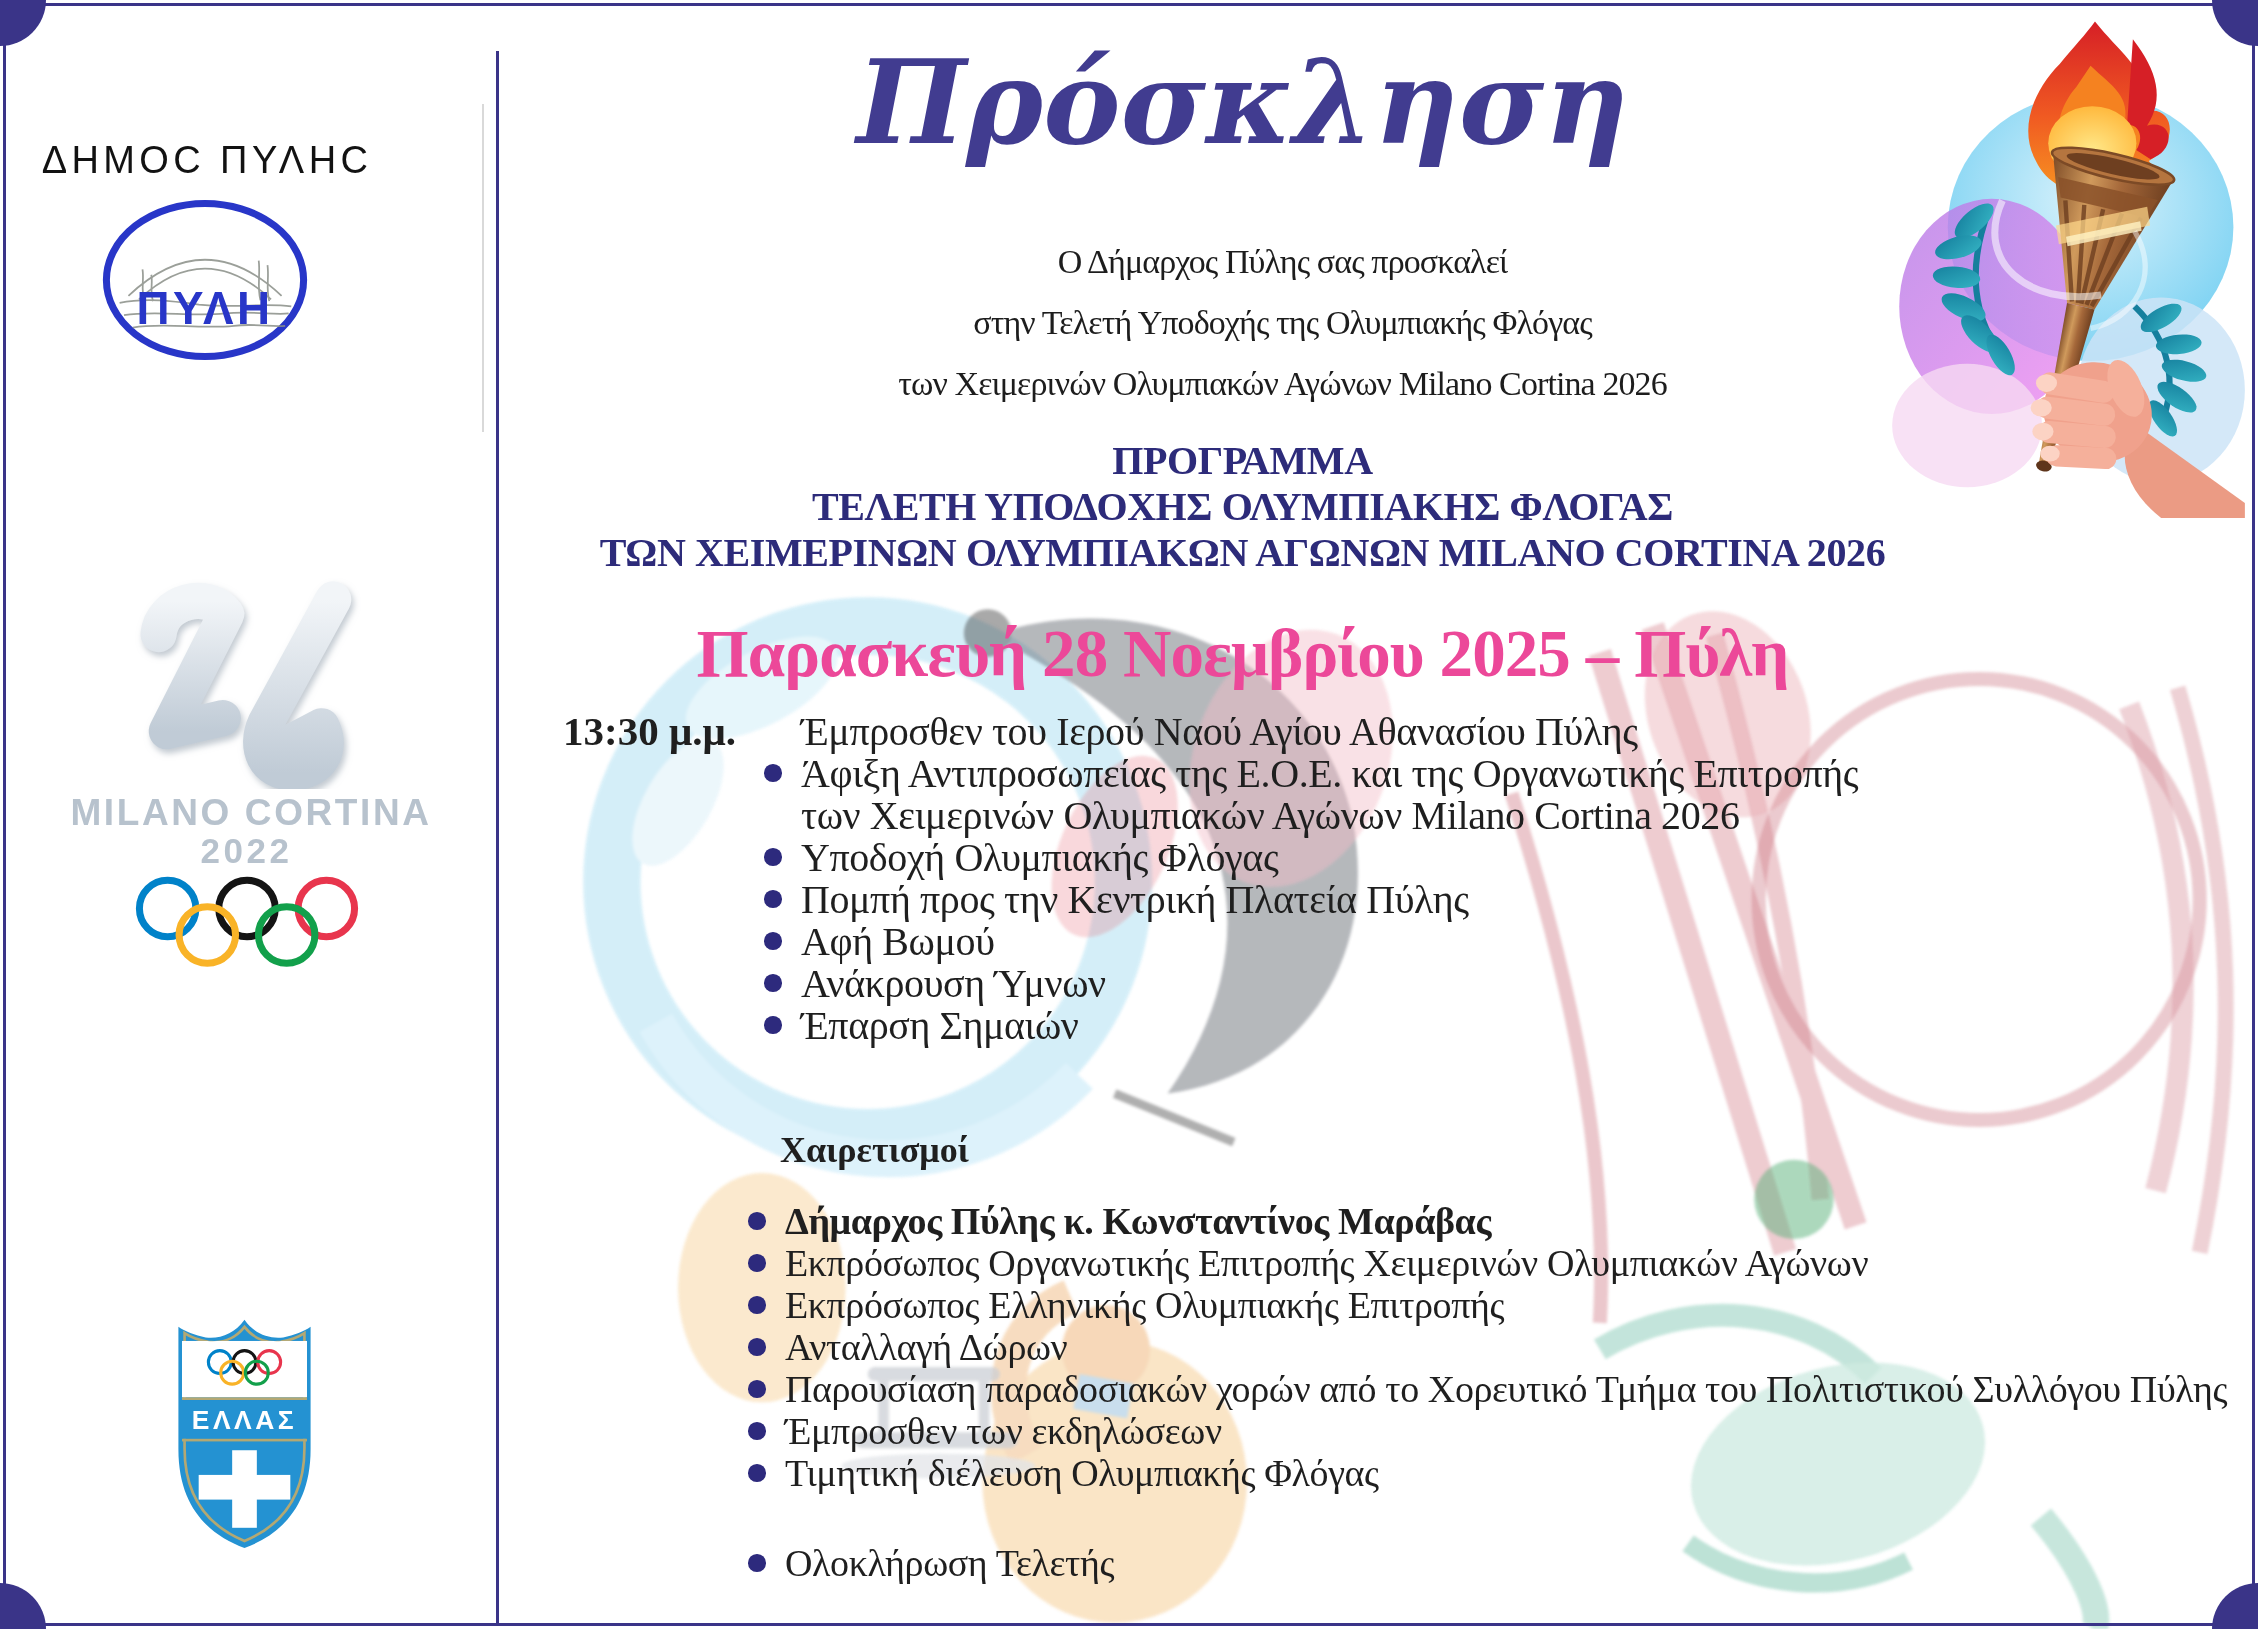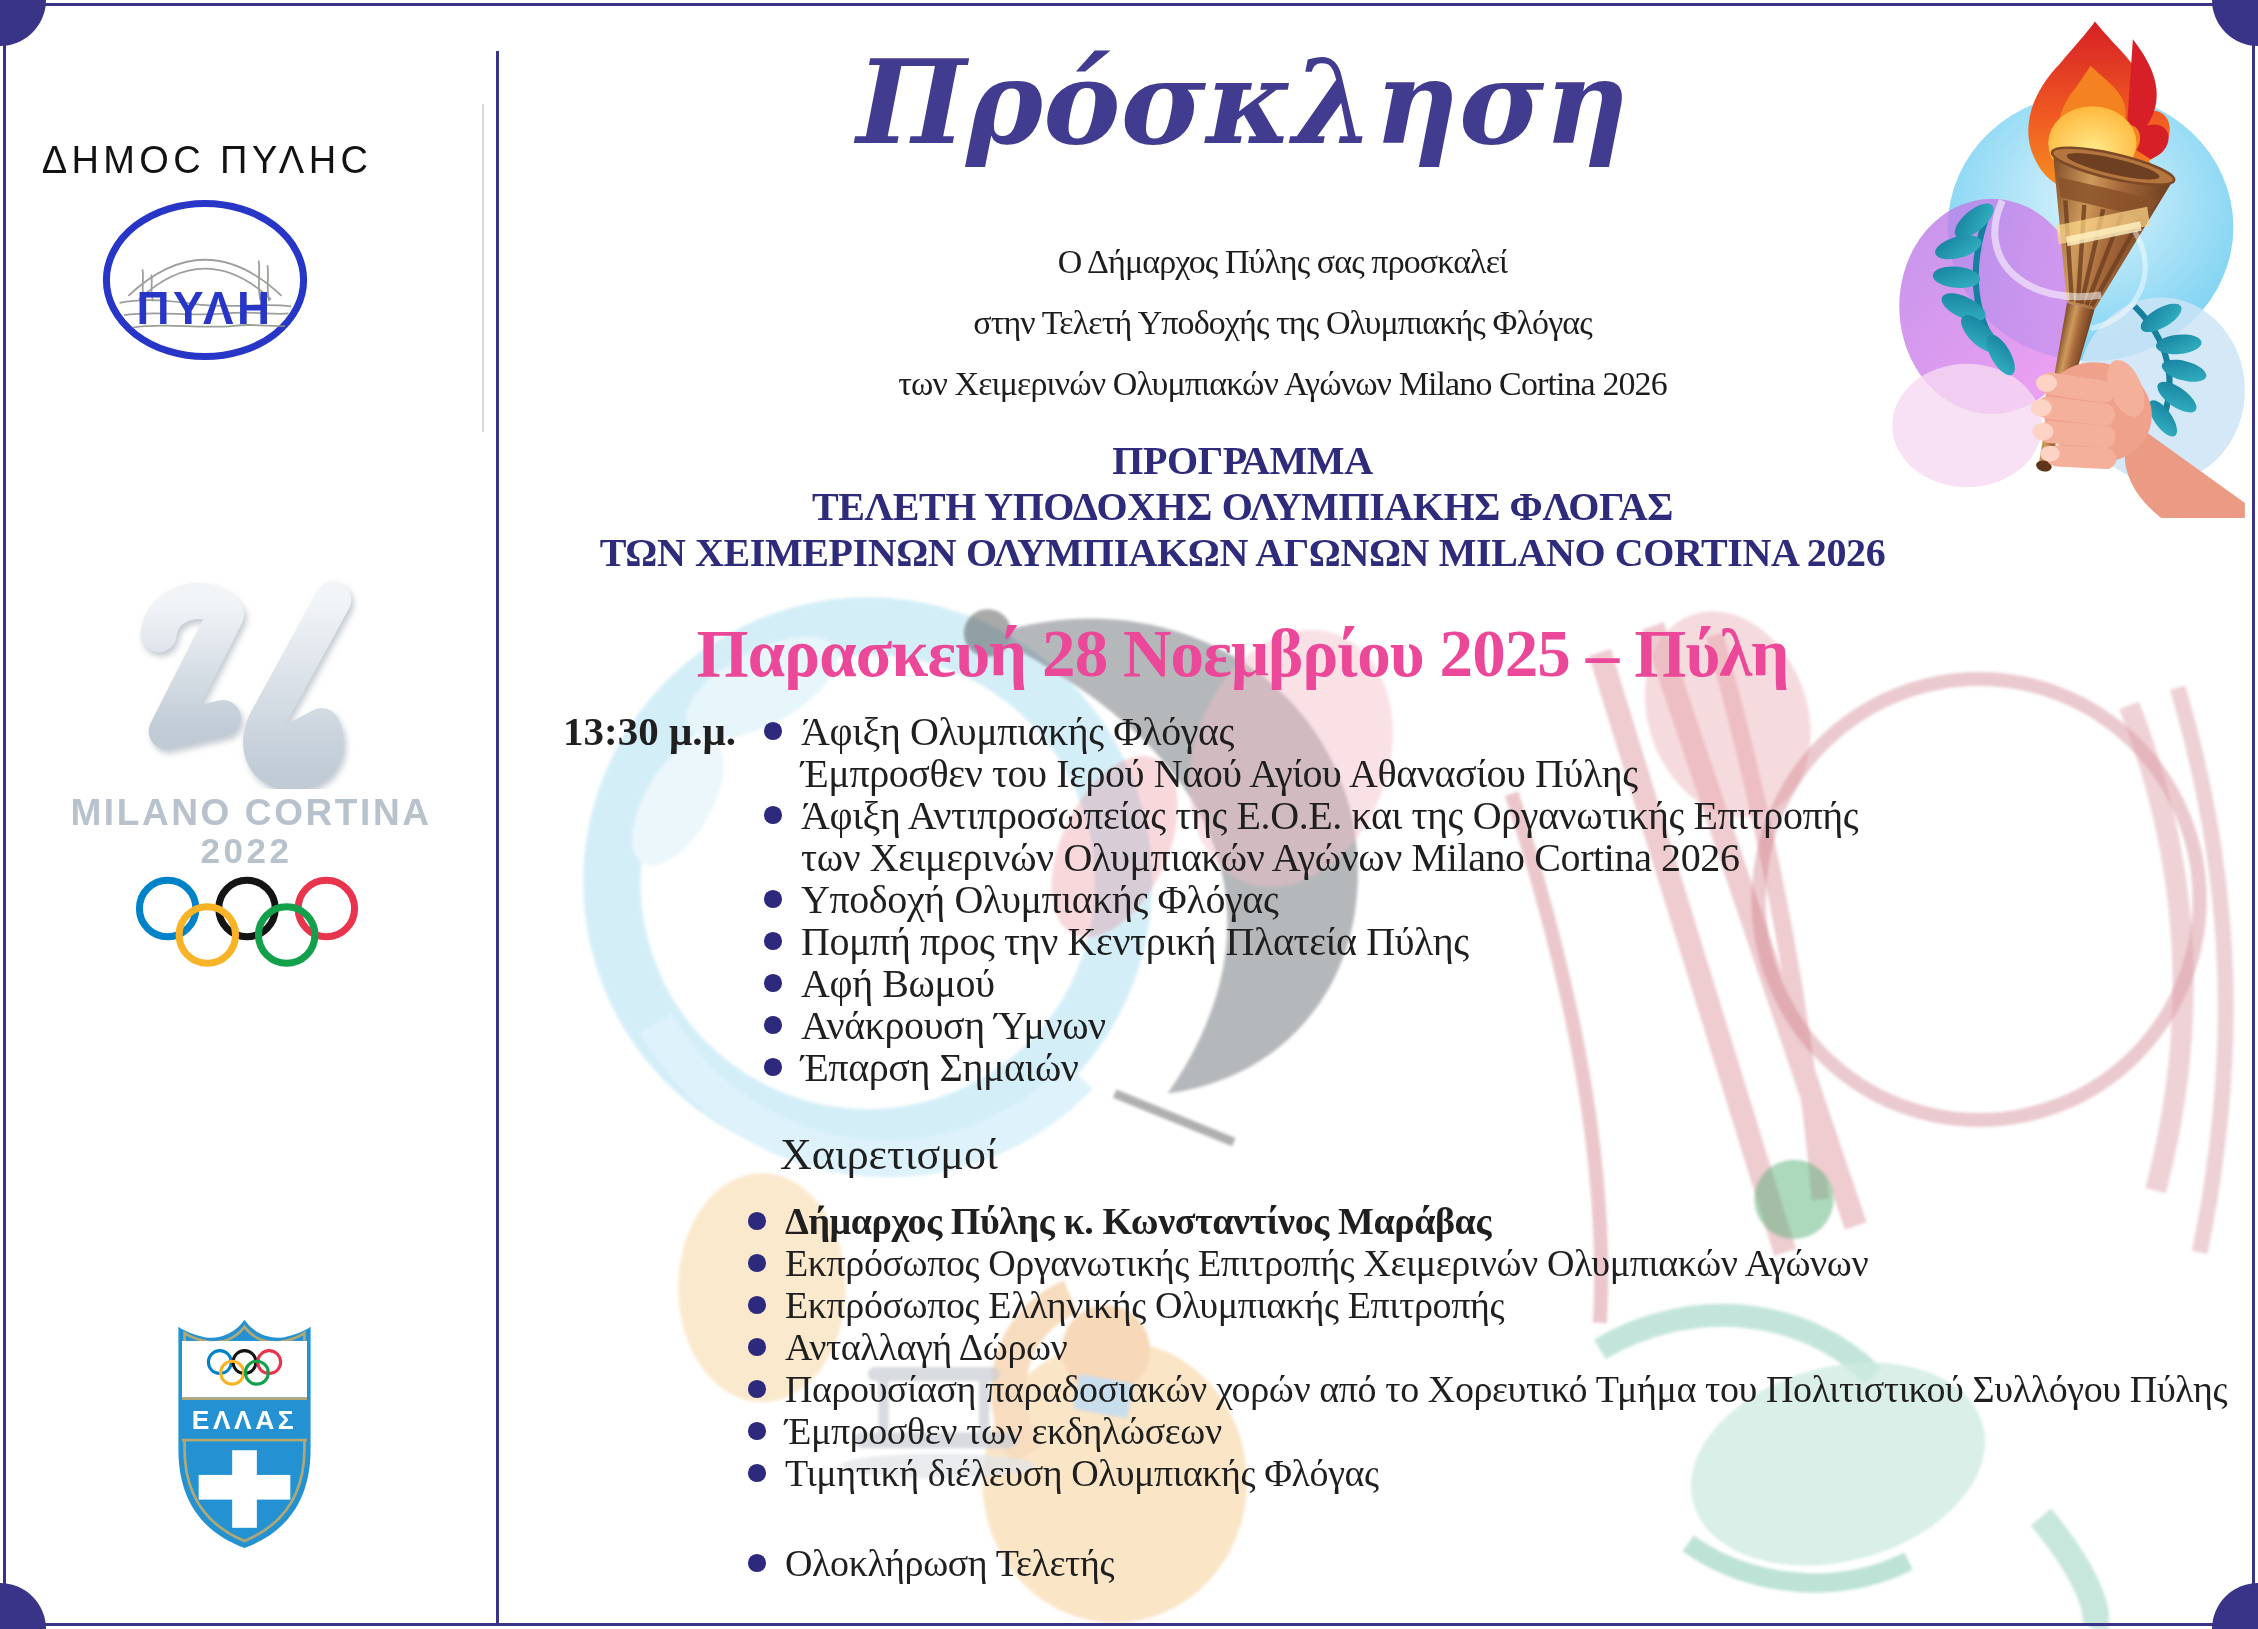--- a/index.html
+++ b/index.html
@@ -41,21 +41,21 @@
     font-size:116px; color:#413c90; }
   .invite { top:231px; font-size:34px; line-height:61px; letter-spacing:-0.9px; color:#1d1d1d;margin-left:40px; }
   .prog-header { top:438px; font-size:40px; line-height:46px; font-weight:bold;
     color:#2d2b7a; letter-spacing:-0.4px; }
   .date-heading { top:615px; font-size:67px; font-weight:bold; color:#ec4899; letter-spacing:-0.9px; }
 
   
   .time-label { left:563px; top:710px; height:42px; line-height:42px;
     font-size:41px; font-weight:bold; white-space:nowrap; }
   .sched-list { left:764px; top:710px; }
-  .greet-heading { left:780px; top:1129px; font-size:44px; font-weight:normal; white-space:nowrap; }
+  .greet-heading { left:780px; top:1129px; font-size:36px; font-weight:bold; white-space:nowrap; }
   .greet-list { left:748px; top:1200px; }
   .closing-row { left:748px; top:1542px; }
   .row { display:flex; align-items:center; height:42px; font-size:40px;
     letter-spacing:-0.4px; white-space:nowrap; }
   .greet-list .row, .closing-row .row { font-size:38px; }
   .bullet { display:inline-block; width:17.6px; height:17.6px; min-width:17.6px; border-radius:50%;
     background:#2d2a7d; margin-right:19.4px; }
   .row.no-bullet .bullet { visibility:hidden; }
   .row.bold { font-weight:bold; }
 
@@ -301,24 +301,20 @@
     <div>ΤΕΛΕΤΗ ΥΠΟΔΟΧΗΣ ΟΛΥΜΠΙΑΚΗΣ ΦΛΟΓΑΣ</div>
     <div>ΤΩΝ ΧΕΙΜΕΡΙΝΩΝ ΟΛΥΜΠΙΑΚΩΝ ΑΓΩΝΩΝ MILANO CORTINA 2026</div>
   </div>
 
   <div class="center-block date-heading">Παρασκευή 28 Νοεμβρίου 2025 – Πύλη</div>
 
   <div class="abs time-label">13:30 μ.μ.</div>
 
   <div class="abs sched-list">
 
-  <div class="row">
-        <span class="bullet"></span>
-        <span>Άφιξη Ολυμπιακής Φλόγας</span>
-      </div>
       <div class="row no-bullet">
         <span class="bullet"></span>
         <span>Έμπροσθεν του Ιερού Ναού Αγίου Αθανασίου Πύλης</span>
       </div>
       <div class="row">
         <span class="bullet"></span>
         <span>Άφιξη Αντιπροσωπείας της Ε.Ο.Ε. και της Οργανωτικής Επιτροπής</span>
       </div>
       <div class="row no-bullet">
         <span class="bullet"></span>

